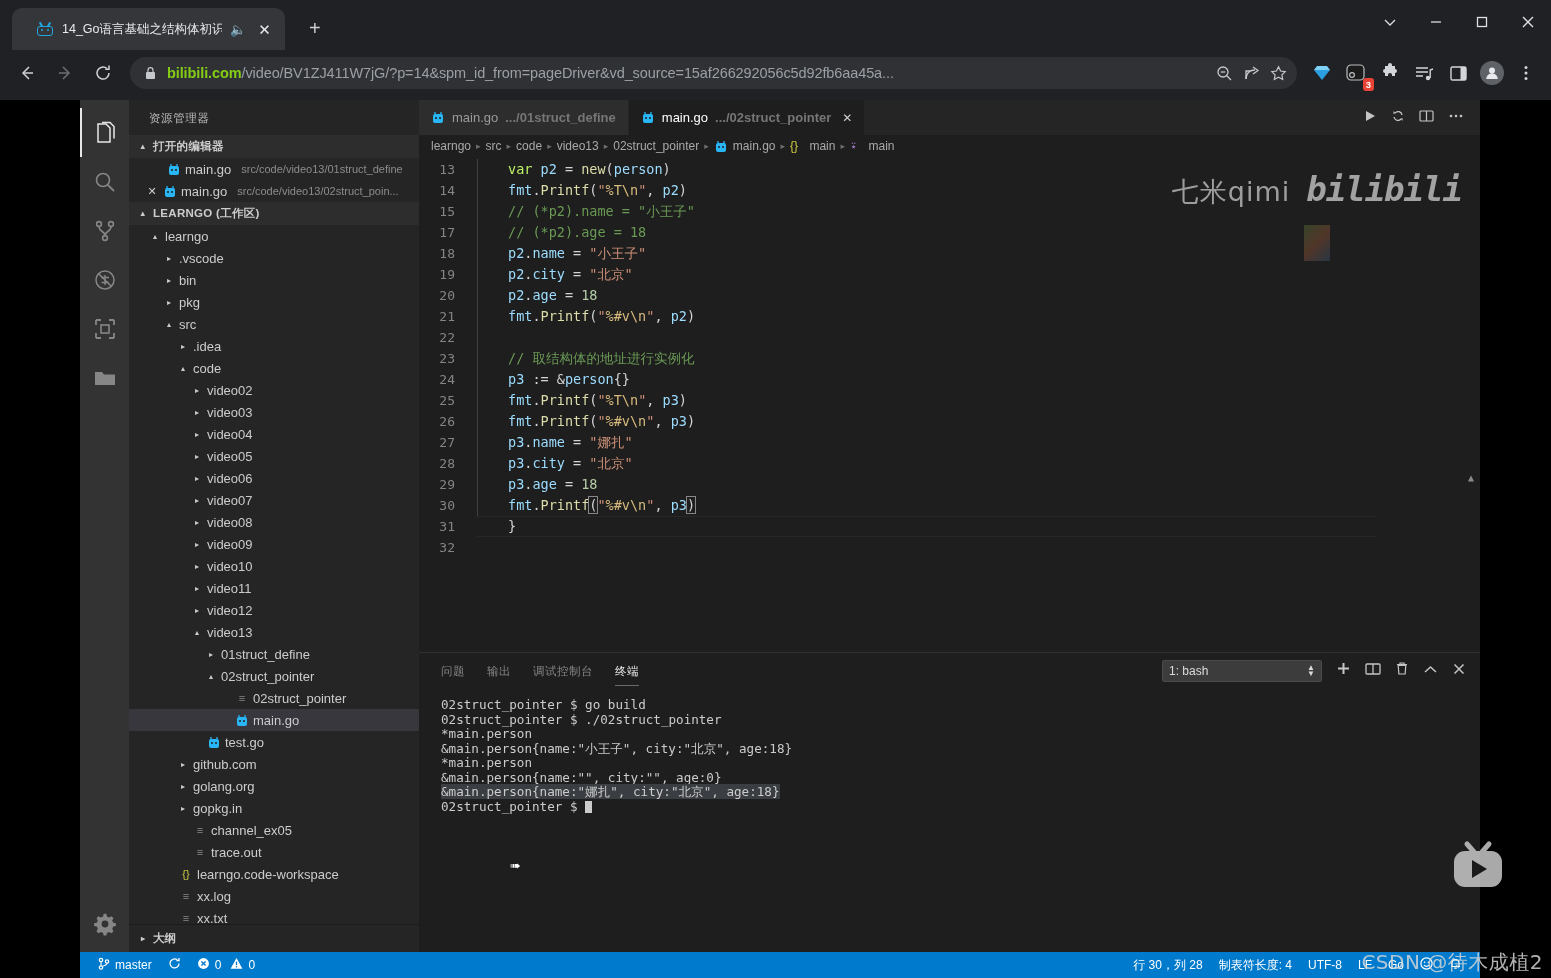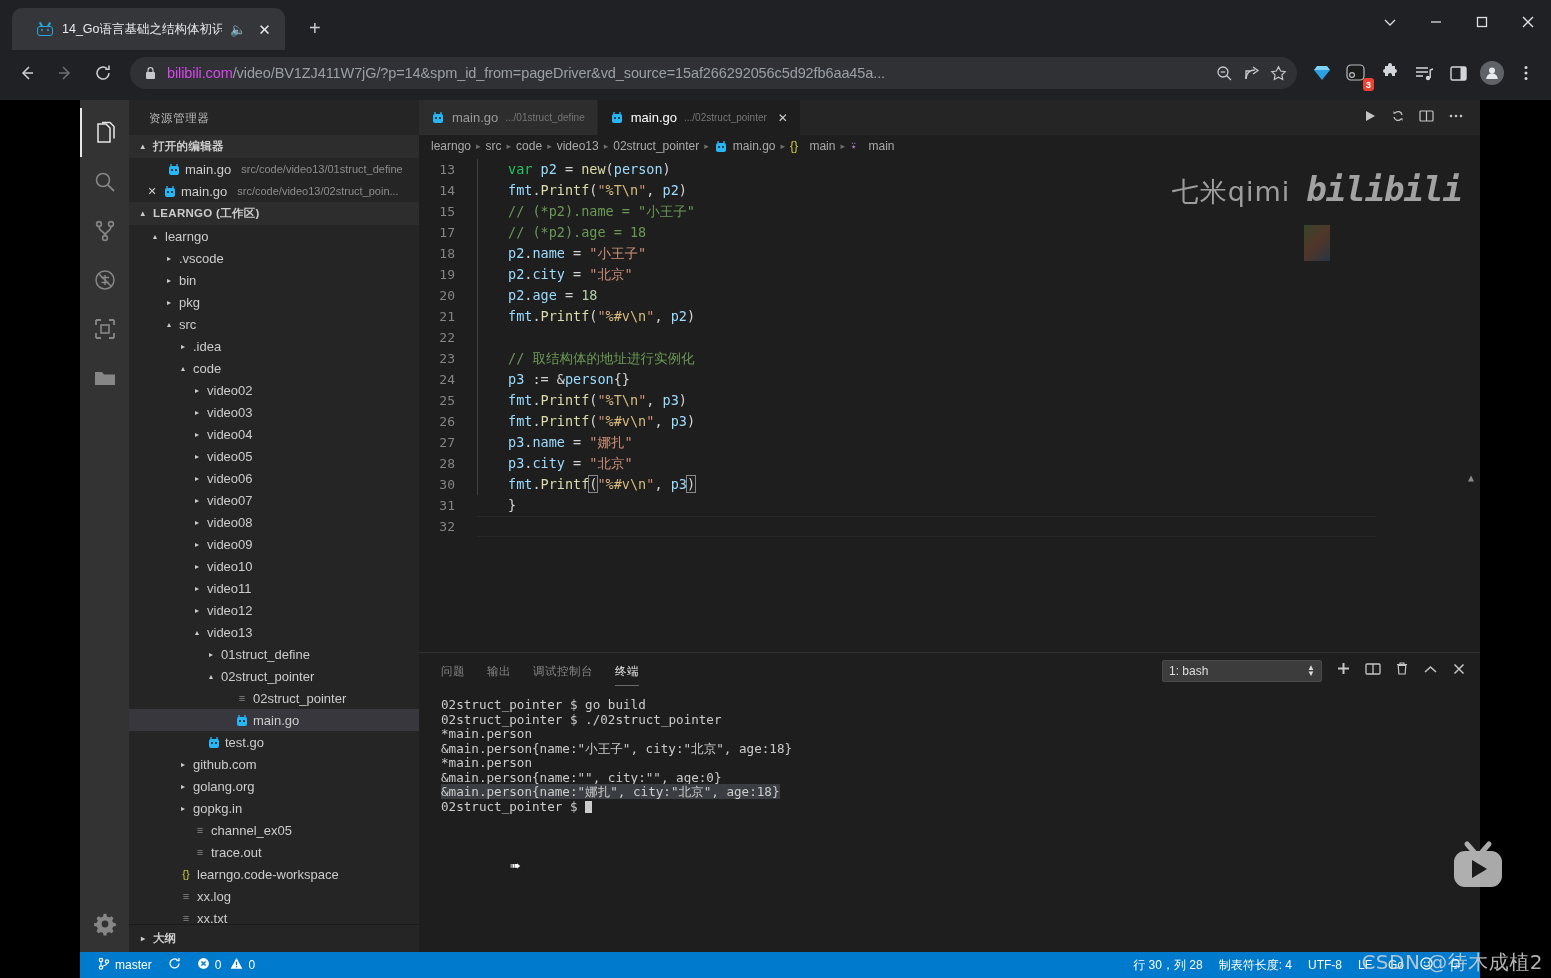--- a/index.html
+++ b/index.html
@@ -67,21 +67,21 @@
   .navbtn { width: 34px; height: 34px; display: flex; align-items: center; justify-content: center;
             color: #cfd2d6; flex: 0 0 34px; }
   .navbtn.dim { color: #6d7073; }
   .urlbox {
     flex: 1; height: 32px; background: #2f3134; border-radius: 16px;
     display: flex; align-items: center; padding: 0 6px 0 14px; gap: 10px;
     margin-left: 6px; margin-right: 6px; min-width: 0;
   }
   .urltext { color: #9aa0a6; font-size: 14.5px; white-space: nowrap; overflow: hidden; flex: 1;
              letter-spacing: -0.1px; }
-  .urltext b { color: #d946ef; font-weight: normal; }
+  .urltext b { color: #84cc16; font-weight: bold; }
   .url-right { display: flex; align-items: center; gap: 10px; padding-right: 4px; }
   .url-ico { color: #c5c8cc; display: flex; align-items: center; }
   .tbicon { width: 30px; height: 30px; display: flex; align-items: center; justify-content: center;
             color: #d2d5d9; position: relative; flex: 0 0 30px; }
   .badge {
     position: absolute; right: -3px; bottom: -3px; background: #ea4335; color: #fff;
     font-size: 9.5px; line-height: 1; border-radius: 3px; padding: 2px 3px; font-weight: bold;
   }
   .avatar { width: 24px; height: 24px; border-radius: 50%; background: #5f6368;
             display: flex; align-items: center; justify-content: center; }
@@ -138,21 +138,21 @@
   }
 
   
   .editorzone { flex: 1; display: flex; flex-direction: column; min-width: 0; background: #1e1e1e; }
   .tabsrow { height: 35px; background: #252526; display: flex; align-items: stretch; position: relative; }
   .etab {
     display: flex; align-items: center; gap: 7px; padding: 0 12px;
     font-size: 13px; color: #9a9a9a; background: #2d2d2d; border-right: 1px solid #252526;
   }
   .etab.active { background: #1e1e1e; color: #ffffff; }
-  .etab .dim { color: #767676; font-size: 10px; }
+  .etab .dim { color: #767676; font-size: 13px; font-weight: bold; }
   .etab .cl { color: #d0d0d0; font-size: 12px; margin-left: 4px; }
   .tabs-actions {
     margin-left: auto; display: flex; align-items: center; gap: 14px; padding: 0 16px;
     color: #c5c5c5;
   }
   .breadcrumb {
     height: 22px; display: flex; align-items: center; gap: 5px; padding: 0 6px 0 12px;
     font-size: 12px; color: #a9a9a9; background: #1e1e1e;
   }
   .sep { color: #6e6e6e; font-size: 9px; }
@@ -162,21 +162,21 @@
     flex: 1; background: #1e1e1e; position: relative; overflow: hidden;
     font-family: "DejaVu Sans Mono", "Liberation Mono", monospace;
     font-size: 13.5px; line-height: 21px; padding-top: 2px;
   }
   .cl-row { display: flex; height: 21px; align-items: center; }
   .ln { width: 58px; text-align: right; padding-right: 22px; color: #858585; flex: 0 0 58px;
         font-size: 13px; }
   .ind { border-left: 1px solid #404040; height: 21px; width: 1px; margin-right: 0px; }
   .ctxt { white-space: pre; padding-left: 30px; }
   .ctxt.noind { padding-left: 31px; }
-  .kw { color: #22c55e; }
+  .kw { color: #bef264; }
   .fn { color: #dcdcaa; }
   .pk { color: #9cdcfe; }
   .str { color: #ce9178; }
   .esc { color: #d7ba7d; }
   .cm { color: #6a9955; }
   .num { color: #b5cea8; }
   .pn { color: #d4d4d4; }
   .cursorline { position: absolute; left: 58px; right: 104px; height: 21px;
                 border-top: 1px solid #282828; border-bottom: 1px solid #282828; }
   .brk { outline: 1px solid #888; }
@@ -792,20 +792,25 @@
               <span class="ln">27</span>
               <span class="ind"></span>
               <span class="ctxt"><span class="pk">p3</span><span class="pn">.</span><span class="pk">name</span> <span class="pn">=</span> <span class="str">"娜扎"</span></span>
             </div>
           <div class="cl-row">
               <span class="ln">28</span>
               <span class="ind"></span>
               <span class="ctxt"><span class="pk">p3</span><span class="pn">.</span><span class="pk">city</span> <span class="pn">=</span> <span class="str">"北京"</span></span>
             </div>
           <div class="cl-row">
+              <span class="ln">29</span>
+              <span class="ind"></span>
+              <span class="ctxt"><span class="pk">p3</span><span class="pn">.</span><span class="pk">age</span> <span class="pn">=</span> <span class="num">18</span></span>
+            </div>
+          <div class="cl-row">
               <span class="ln">30</span>
               <span class="ind"></span>
               <span class="ctxt"><span class="pk">fmt</span><span class="pn">.</span><span class="fn">Printf</span><span class="pn brk">(</span><span class="str">"</span><span class="esc">%#v</span><span class="esc">\n</span><span class="str">"</span><span class="pn">,</span> <span class="pk">p3</span><span class="pn brk">)</span><span class="caret"></span></span>
             </div>
           <div class="cl-row">
               <span class="ln">31</span>
               <span class="ctxt noind"><span class="pn">}</span></span>
             </div>
           <div class="cl-row">
               <span class="ln">32</span>

